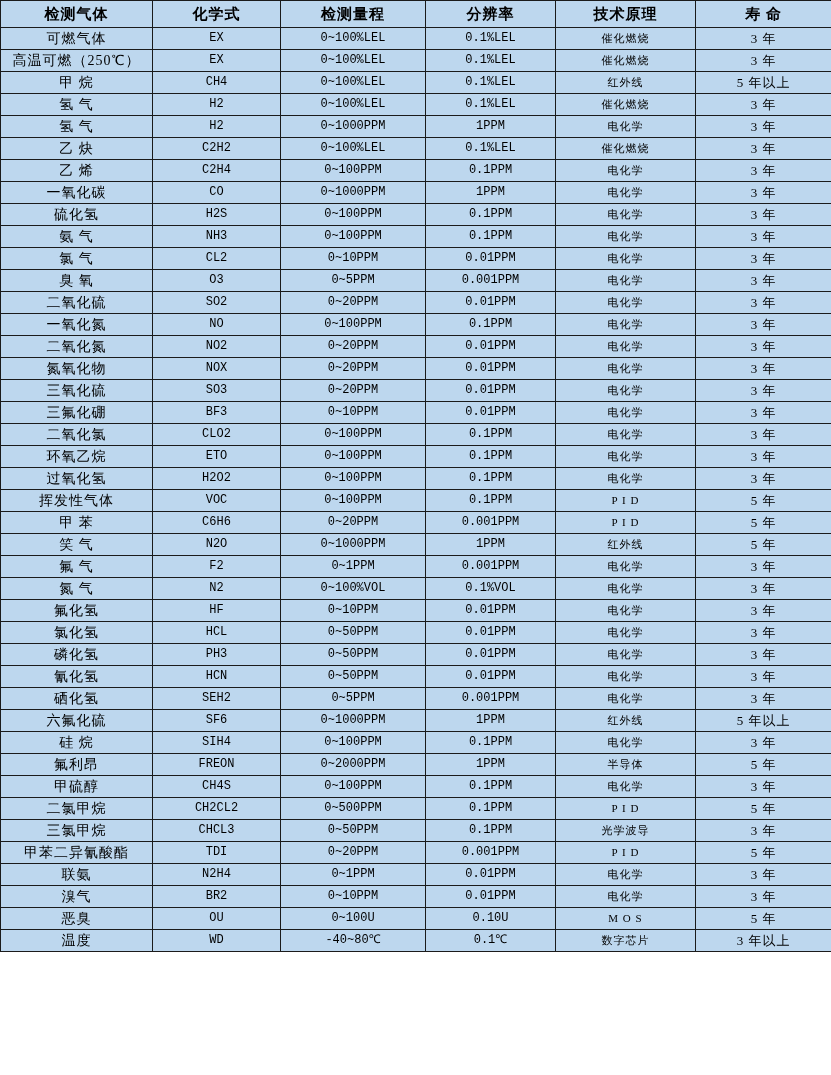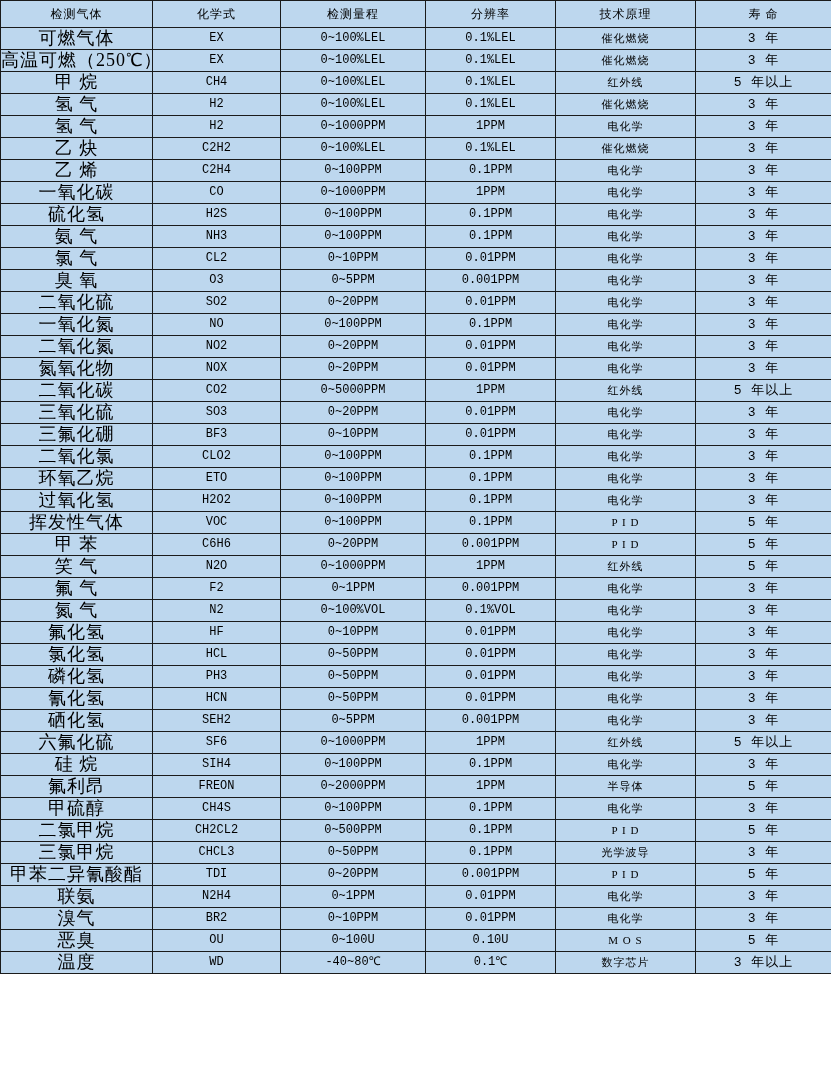--- a/index.html
+++ b/index.html
@@ -23,45 +23,44 @@
     vertical-align: middle;
     background: #bdd7ee;
     color: #000000;
     padding: 0;
     height: 21px;
     line-height: 21px;
     white-space: nowrap;
     overflow: hidden;
   }
   table.gas-table th {
-    font-size: 12px;
-    font-weight: normal;
+    font-size: 15px;
+    font-weight: bold;
     height: 26px;
     line-height: 26px;
     letter-spacing: 1px;
     margin-left: 44px;
   }
   td.c-name {
-    font-size: 18px;
+    font-size: 14px;
     letter-spacing: 1px;
   }
   td.c-formula,
   td.c-range,
   td.c-res {
     font-family: "Liberation Mono", monospace;
     font-size: 12px;
   }
   td.c-tech {
     font-size: 11px;
     letter-spacing: 1px;
   }
   td.c-life {
     font-size: 13px;
     letter-spacing: 1px;
-    font-family: Liberation Mono, monospace;
   }
   col.w-name { width: 152px; }
   col.w-formula { width: 128px; }
   col.w-range { width: 145px; }
   col.w-res { width: 130px; }
   col.w-tech { width: 140px; }
   col.w-life { width: 136px; }
 </style>
 </head>
 <body>
@@ -208,28 +207,20 @@
       </tr>
       <tr>
         <td class="c-name">氮氧化物</td>
         <td class="c-formula">NOX</td>
         <td class="c-range">0~20PPM</td>
         <td class="c-res">0.01PPM</td>
         <td class="c-tech">电化学</td>
         <td class="c-life">3 年</td>
       </tr>
       <tr>
-        <td class="c-name">二氧化碳</td>
-        <td class="c-formula">CO2</td>
-        <td class="c-range">0~5000PPM</td>
-        <td class="c-res">1PPM</td>
-        <td class="c-tech">红外线</td>
-        <td class="c-life">5 年以上</td>
-      </tr>
-      <tr>
         <td class="c-name">三氧化硫</td>
         <td class="c-formula">SO3</td>
         <td class="c-range">0~20PPM</td>
         <td class="c-res">0.01PPM</td>
         <td class="c-tech">电化学</td>
         <td class="c-life">3 年</td>
       </tr>
       <tr>
         <td class="c-name">三氟化硼</td>
         <td class="c-formula">BF3</td>

